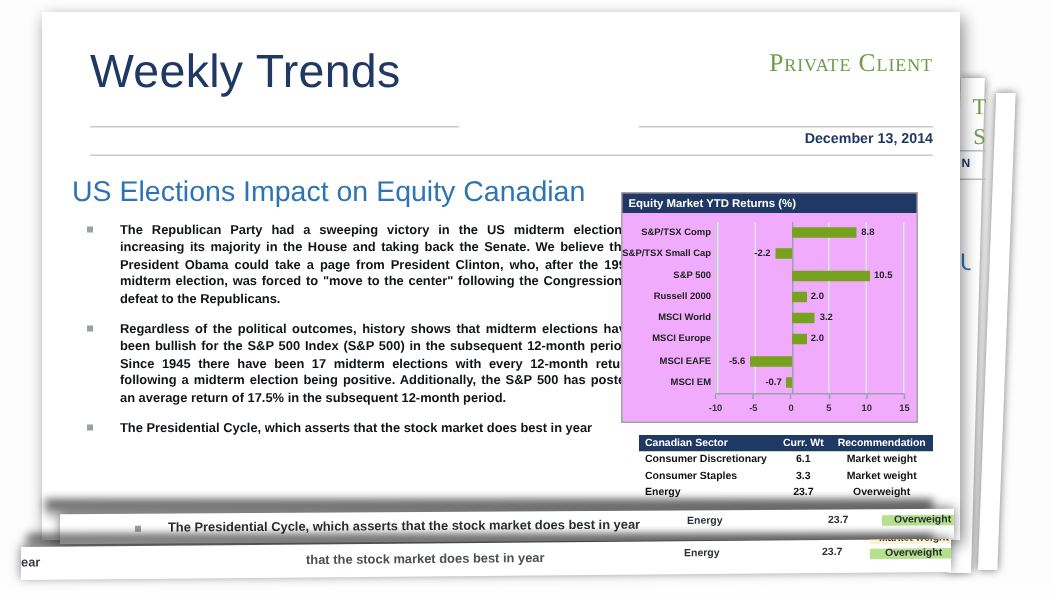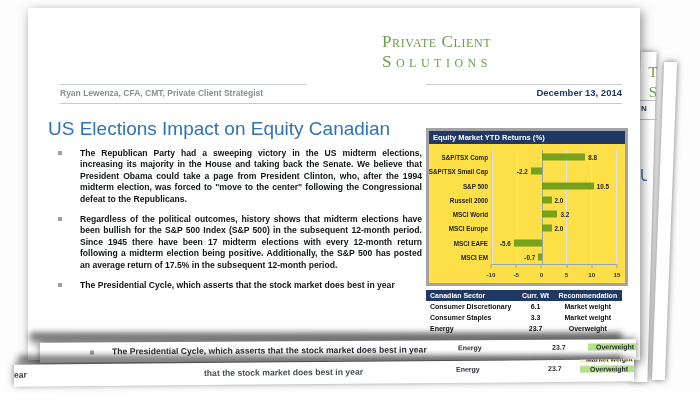--- a/index.html
+++ b/index.html
@@ -39,21 +39,21 @@
     overflow:hidden;
   }
 
   
   .doc-title{
     position:absolute;left:32px;top:22px;
     color:#1f3864;font-size:31px;font-weight:normal;letter-spacing:.2px;
     white-space:nowrap;
   }
   .brand{
-    position:absolute;right:18px;top:24px;width:240px;text-align:left;
+    position:absolute;right:18px;top:24px;width:240px;text-align:right;
     font-family:"Liberation Serif", serif;color:#6f9b4a;
   }
   .brand-l1{font-size:17px;letter-spacing:.6px;font-variant:small-caps;}
   .brand-l2{font-size:17px;letter-spacing:4.5px;font-variant:small-caps;}
 
   .rule-left{position:absolute;left:32px;top:76px;width:246px;height:1px;background:#c6cbd2;}
   .rule-right{position:absolute;left:398px;top:76px;width:196px;height:1px;background:#c6cbd2;}
   .rule-left2{position:absolute;left:32px;top:95px;width:562px;height:1px;background:#c6cbd2;}
 
   .byline{
@@ -77,22 +77,22 @@
   .bullet .mk{
     position:absolute;left:8px;top:3px;width:4px;height:4px;background:#9aa0a6;
   }
   .bullet p{
     margin:0;color:#111418;font-size:8.6px;line-height:11.4px;
     text-align:justify;font-weight:bold;
   }
 
   
   .chart-panel{
-    position:absolute;left:398px;top:120px;width:196px;height:152px;
-    border:3px solid #a3a3a3;background:#fde047;
+    position:absolute;left:386px;top:120px;width:196px;height:152px;
+    border:1px solid #a3a3a3;background:#f0abfc;
   }
   .chart-hd{
     height:13px;background:#1f3864;color:#ffffff;
     font-size:7.6px;font-weight:bold;padding:2px 0 0 4px;box-sizing:border-box;
     white-space:nowrap;
   }
   .chart-body{position:relative;height:138px;}
   .plot{
     position:absolute;left:62px;top:6px;right:8px;bottom:18px;
     border-left:1px solid #c3c9d0;border-right:1px solid #c3c9d0;
@@ -160,29 +160,28 @@
   <div class="ghost-sliver sliver-a"></div>
   <div class="sliver-txt">T</div>
   <div class="sliver-txt" style="top:82px;">S</div>
   <div class="sliver-rule" style="top:100px;"></div>
   <div class="sliver-date">N</div>
   <div class="sliver-rule" style="top:119px;"></div>
   <div class="sliver-blue">U</div>
 
   <div class="page">
 
+    <div class="doc-title">Weekly Trends</div>
 
     <div class="brand">
       <div class="brand-l1">Private Client</div>
-      <div class="brand-l2">Solutions</div>
     </div>
 
     <div class="rule-left"></div>
     <div class="rule-right"></div>
-    <div class="byline">Ryan Lewenza, CFA, CMT, Private Client Strategist</div>
     <div class="docdate">December 13, 2014</div>
     <div class="rule-left2"></div>
 
     <div class="sec-head">US Elections Impact on Equity Canadian</div>
 
     <div class="bullets">
       <div class="bullet">
         <span class="mk"></span>
         <p>The Republican Party had a sweeping victory in the US midterm elections, increasing its majority in the House and taking back the Senate. We believe that President Obama could take a page from President Clinton, who, after the 1994 midterm election, was forced to "move to the center" following the Congressional defeat to the Republicans.</p>
       </div>

